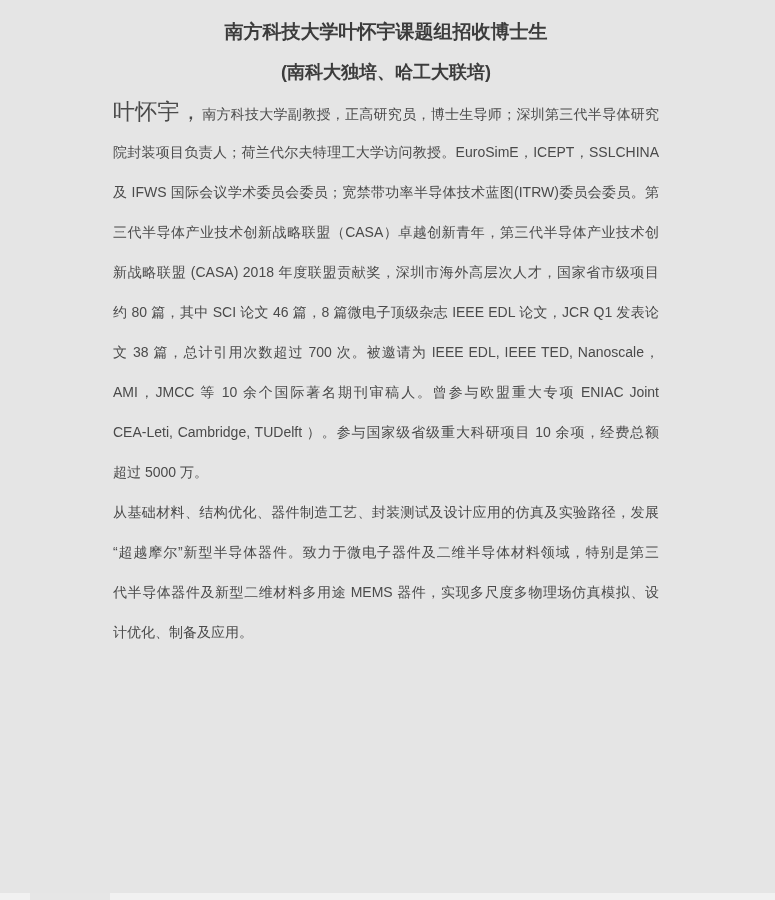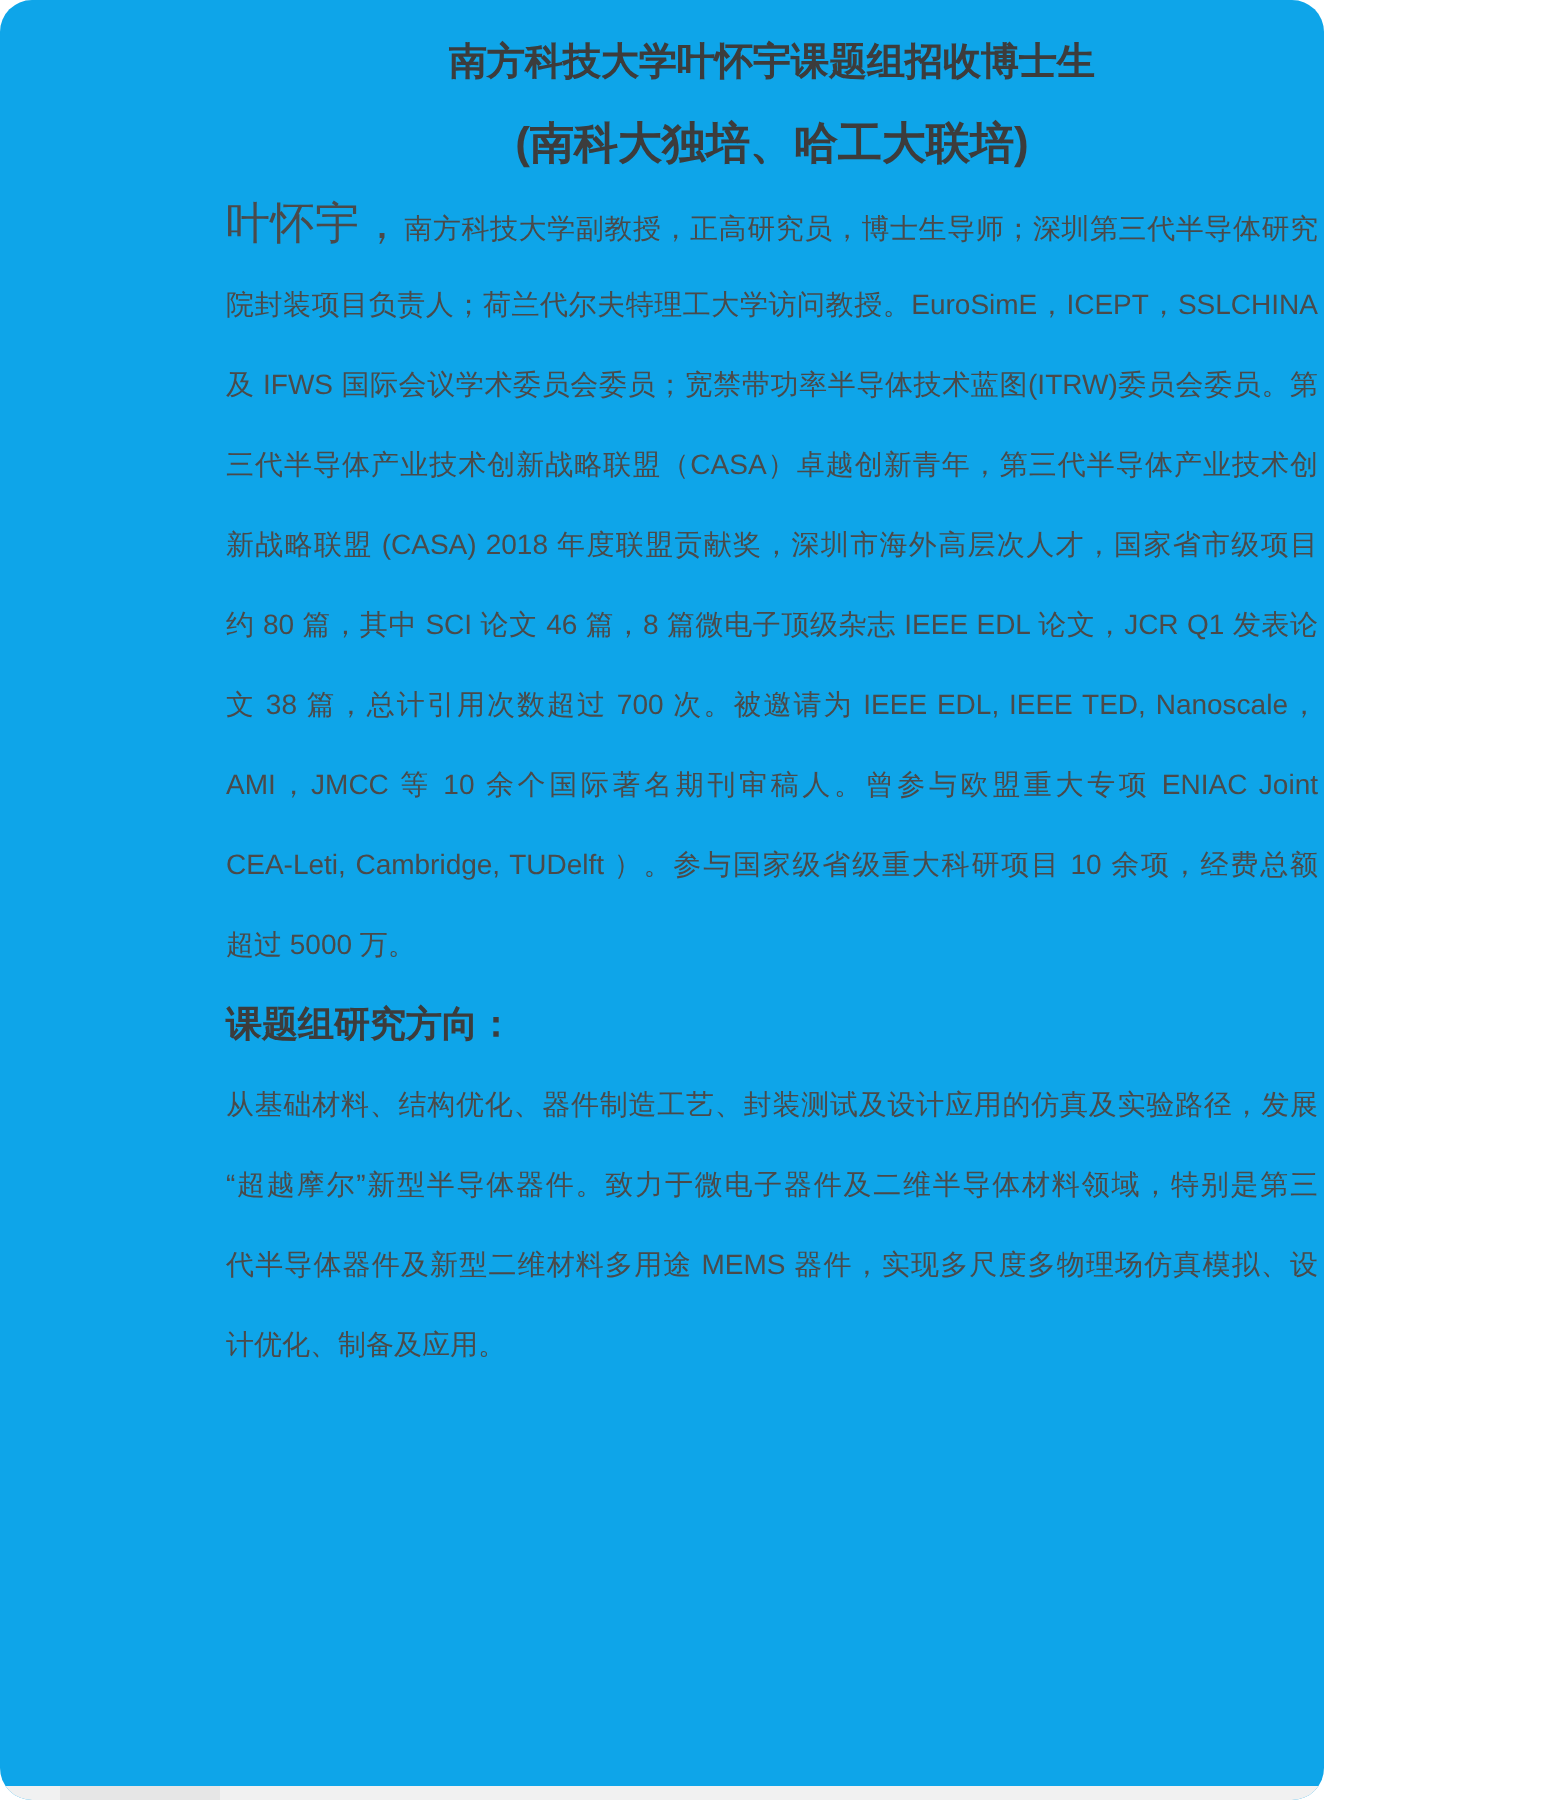--- a/index.html
+++ b/index.html
@@ -3,25 +3,24 @@
 <meta charset="utf-8">
 <style>
   html, body {
     margin: 0;
     padding: 0;
     background: #ffffff;
     font-family: "Liberation Sans", "DejaVu Sans", sans-serif;
   }
   .page {
     position: relative;
-    width: 662px;
+    width: 775px;
     height: 900px;
-    background: #0ea5e9;
+    background: #e5e5e5;
     overflow: hidden;
-    border-radius: 16px;
   }
   .content {
     position: absolute;
     left: 113px;
     top: 12px;
     width: 546px;
   }
   .line {
     height: 40px;
     line-height: 40px;
@@ -43,21 +42,21 @@
   }
   .center {
     text-align: center;
   }
   .title {
     font-size: 19px;
     font-weight: 700;
     color: #3c3c3c;
   }
   .subtitle {
-    font-size: 22px;
+    font-size: 18px;
     font-weight: 700;
     color: #3c3c3c;
   }
   .heading {
     font-size: 18px;
     font-weight: 700;
     color: #3c3c3c;
     text-align: left;
   }
   .name {
@@ -94,21 +93,20 @@
     <div class="line just">院封装项目负责人；荷兰代尔夫特理工大学访问教授。EuroSimE，ICEPT，SSLCHINA</div>
     <div class="line just">及 IFWS 国际会议学术委员会委员；宽禁带功率半导体技术蓝图(ITRW)委员会委员。第</div>
     <div class="line just">三代半导体产业技术创新战略联盟（CASA）卓越创新青年，第三代半导体产业技术创</div>
     <div class="line just">新战略联盟 (CASA) 2018 年度联盟贡献奖，深圳市海外高层次人才，国家省市级项目</div>
     <div class="line just">约 80 篇，其中 SCI 论文 46 篇，8 篇微电子顶级杂志 IEEE EDL 论文，JCR Q1 发表论</div>
     <div class="line just">文 38 篇，总计引用次数超过 700 次。被邀请为 IEEE EDL, IEEE TED, Nanoscale，ACS</div>
     <div class="line just">AMI，JMCC 等 10 余个国际著名期刊审稿人。曾参与欧盟重大专项 ENIAC Joint</div>
     <div class="line just">CEA-Leti, Cambridge, TUDelft ）。参与国家级省级重大科研项目 10 余项，经费总额</div>
     <div class="line just last">超过 5000 万。</div>
 
-    <h3 class="line heading">课题组研究方向：</h3>
 
     <div class="line just">从基础材料、结构优化、器件制造工艺、封装测试及设计应用的仿真及实验路径，发展</div>
     <div class="line just">“超越摩尔”新型半导体器件。致力于微电子器件及二维半导体材料领域，特别是第三</div>
     <div class="line just">代半导体器件及新型二维材料多用途 MEMS 器件，实现多尺度多物理场仿真模拟、设</div>
     <div class="line just last">计优化、制备及应用。</div>
 
   </div>
 
   <div class="bottom-edge">
     <div class="bottom-edge-dark"></div>

